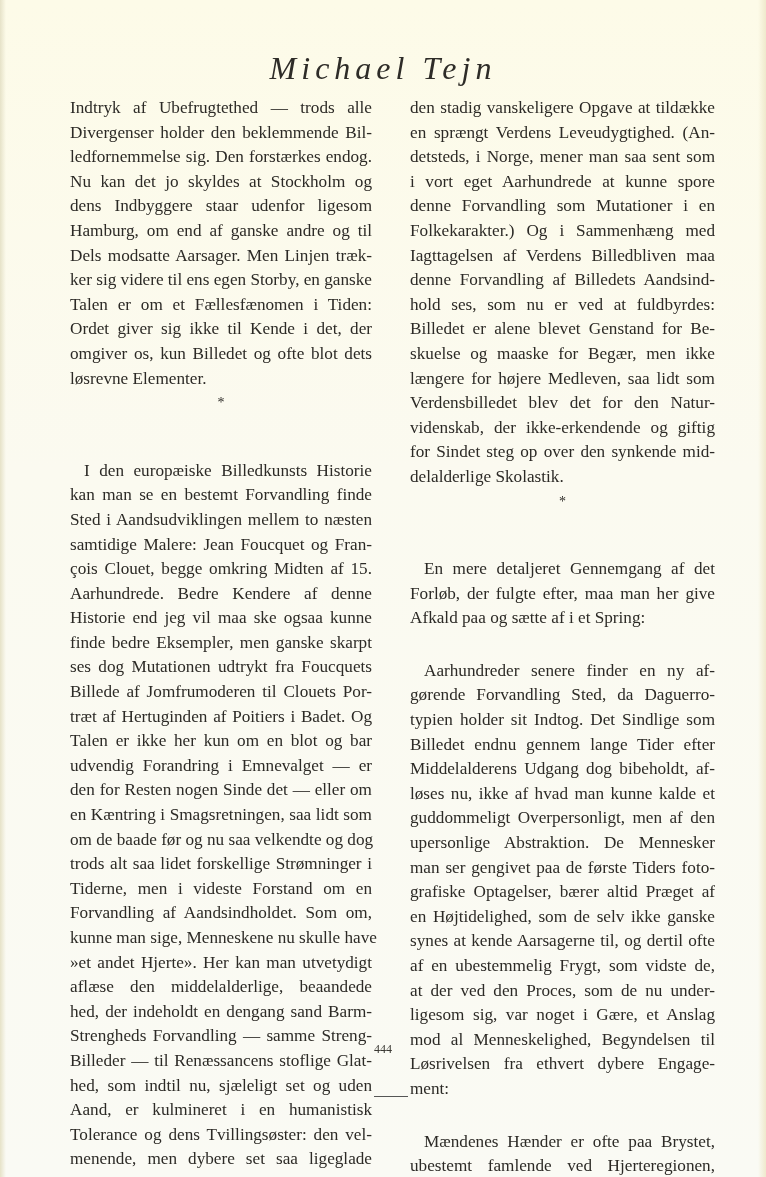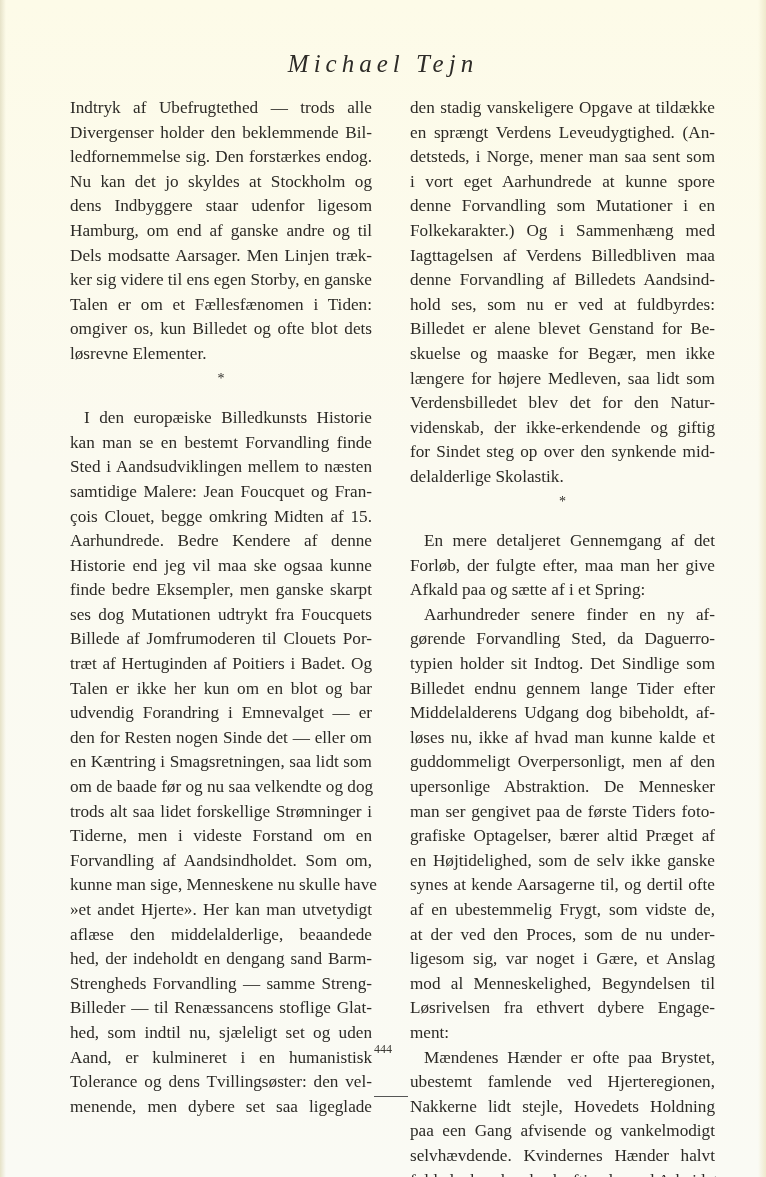--- a/index.html
+++ b/index.html
@@ -9,32 +9,32 @@
     position:relative;
     font-family: "Liberation Serif", "DejaVu Serif", serif;
     color:#2c2a26;
   }
   .edge-left { position:absolute; left:0; top:0; width:6px; height:1177px;
     background: linear-gradient(90deg, #e6e2c8, rgba(250,248,230,0)); }
   .edge-right { position:absolute; right:0; top:0; width:8px; height:1177px;
     background: linear-gradient(270deg, #efe9cc, rgba(250,248,230,0)); }
   .header {
     position:absolute; left:0; width:766px; top:50px; text-align:center;
-    font-style:italic; font-size:25px; letter-spacing:5px; color:#2e2c28;
+    font-style:italic; font-size:32px; letter-spacing:5px; color:#2e2c28;
   }
   .col { position:absolute; top:96px; }
   .col-left { left:70px; width:302px; }
   .col-right { left:410px; width:305px; }
   .line {
     display:block; height:24.6px; line-height:24.6px; font-size:17.2px;
     white-space:nowrap; text-align:justify; text-align-last:justify;
     overflow:visible;
   }
   .line.last { text-align-last:left; }
-  .line.indent { padding-left:14px; }
+  .line.indent { padding-left:14px;margin-top:28px; }
   .star { display:block; text-align:center; font-size:14px; height:24.6px; line-height:24.6px; }
   .gap { display:block; height:15px; }
   .folio-rule {
     position:absolute; left:374px; top:1096px; width:34px; height:1px; background:#555;
   }
   .folio {
     position:absolute; left:0; width:766px; top:1042px; text-align:center;
     font-size:12px; color:#3a3833;
   }
 </style>
@@ -49,20 +49,21 @@
 <div class="col col-left" id="col-left">
     <span class="line">Indtryk af Ubefrugtethed — trods alle</span>
     <span class="line">Divergenser holder den beklemmende Bil-</span>
     <span class="line">ledfornemmelse sig. Den forstærkes endog.</span>
     <span class="line">Nu kan det jo skyldes at Stockholm og</span>
     <span class="line">dens Indbyggere staar udenfor ligesom</span>
     <span class="line">Hamburg, om end af ganske andre og til</span>
     <span class="line">Dels modsatte Aarsager. Men Linjen træk-</span>
     <span class="line">ker sig videre til ens egen Storby, en ganske</span>
     <span class="line">Talen er om et Fællesfænomen i Tiden:</span>
+    <span class="line">Ordet giver sig ikke til Kende i det, der</span>
     <span class="line">omgiver os, kun Billedet og ofte blot dets</span>
     <span class="line last">løsrevne Elementer.</span>
     <span class="star">*</span>
     <span class="gap"></span>
     <span class="line indent">I den europæiske Billedkunsts Historie</span>
     <span class="line">kan man se en bestemt Forvandling finde</span>
     <span class="line">Sted i Aandsudviklingen mellem to næsten</span>
     <span class="line">samtidige Malere: Jean Foucquet og Fran-</span>
     <span class="line">çois Clouet, begge omkring Midten af 15.</span>
     <span class="line">Aarhundrede. Bedre Kendere af denne</span>

